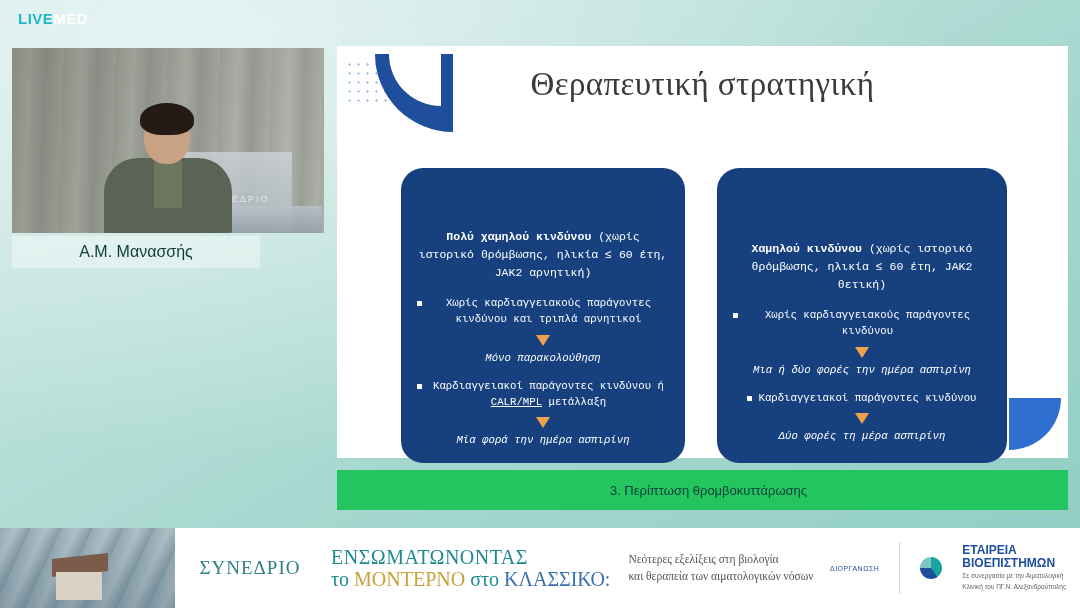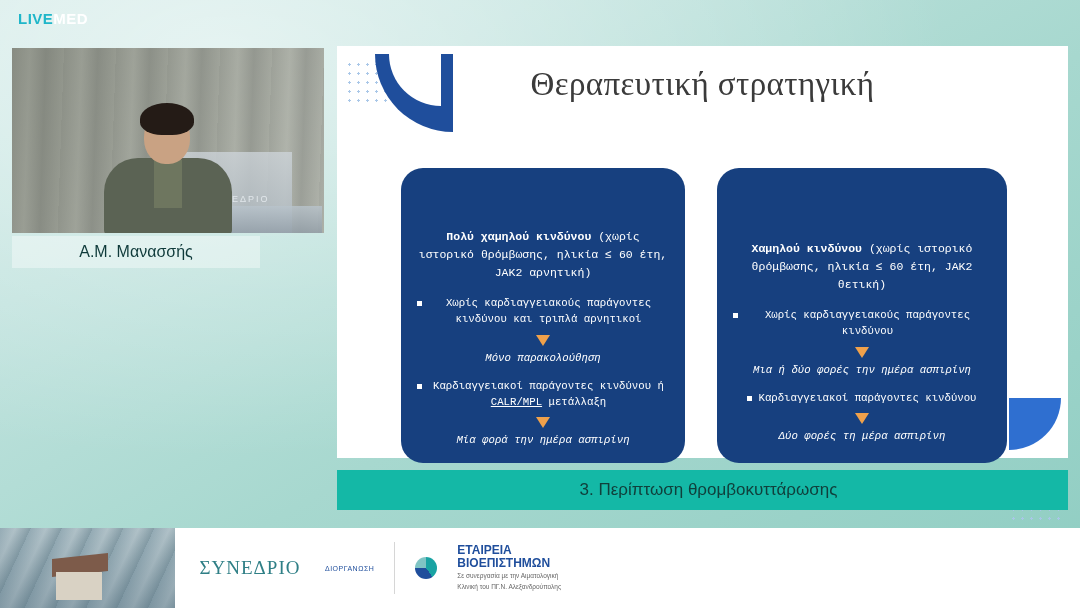--- a/index.html
+++ b/index.html
@@ -151,23 +151,23 @@
     border-right:7px solid transparent;
     border-top:11px solid #f0a14b;
   }
   .result { font-size:10.7px; font-style:italic; margin-top:6px; }
   .underline-ci { text-decoration:underline; }
 
   
   .section-banner {
     position:absolute; left:337px; top:470px;
     width:731px; height:40px;
-    background:#14b8a6;
+    background:#22c55e;
     display:flex; align-items:center; justify-content:center;
-    color:#10403c; font-size:17px;padding-left:12px;
+    color:#10403c; font-size:13px;padding-left:12px;
   }
 
   
   .bottom {
     position:absolute; left:0; bottom:0; width:1080px; height:80px;
     background:#ffffff;
     display:flex; align-items:stretch;
   }
   .bottom-photo{
     width:175px; height:80px;
@@ -290,20 +290,32 @@
 </div>
 
 <div class="section-banner">3. Περίπτωση θρομβοκυττάρωσης</div>
 
 <div class="bottom">
   <div class="bottom-photo">
     <div class="roof"></div>
     <div class="wall"></div>
   </div>
   <div class="bottom-left-title">ΣΥΝΕΔΡΙΟ</div>
+  <div class="bottom-main">
+    <div class="bm-lines">
+      <div class="bm-l1">ΕΝΣΩΜΑΤΩΝΟΝΤΑΣ</div>
+      <div class="bm-l2">
+        <span class="t1">το </span><span class="t2">ΜΟΝΤΕΡΝΟ</span><span class="t3"> στο </span><span class="t4">ΚΛΑΣΣΙΚΟ:</span>
+      </div>
+    </div>
+    <div class="bm-sub">
+      <div>Νεότερες εξελίξεις στη βιολογία</div>
+      <div>και θεραπεία των αιματολογικών νόσων</div>
+    </div>
+  </div>
   <div class="bottom-right">
     <div class="org-label">ΔΙΟΡΓΑΝΩΣΗ</div>
     <div class="divider-v"></div>
     <div class="org-mark"></div>
     <div>
       <div class="org-brand">ΕΤΑΙΡΕΙΑ</div>
       <div class="org-brand g">ΒΙΟΕΠΙΣΤΗΜΩΝ</div>
       <div class="org-note">Σε συνεργασία με την Αιματολογική</div>
       <div class="org-note">Κλινική του ΠΓ.Ν. Αλεξανδρούπολης</div>
     </div>

